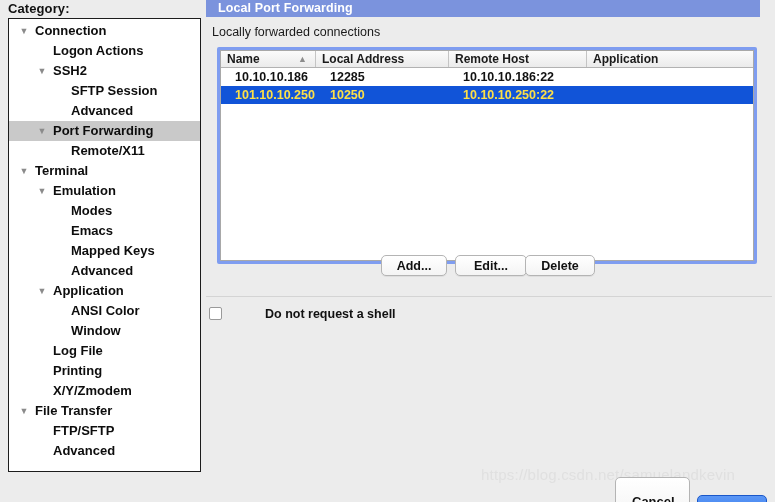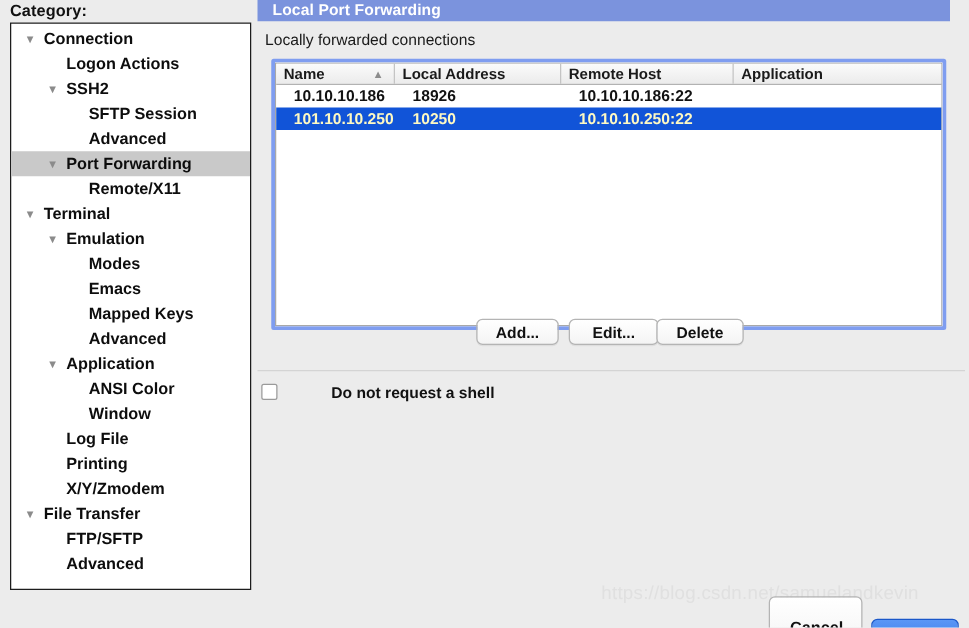--- a/index.html
+++ b/index.html
@@ -155,21 +155,21 @@
     display: flex;
     height: 18px;
     line-height: 18px;
     font-size: 12.5px;
     font-weight: bold;
     color: #111;
     background: #ffffff;
   }
   .list-row.selected {
     background: #1154d8;
-    color: #fef9c3;
+    color: #fde047;
   }
   .cell {
     box-sizing: border-box;
     padding-left: 14px;
     white-space: nowrap;
     overflow: hidden;
   }
 
   
   .btn {
@@ -322,21 +322,21 @@
       <div class="col-head c-remote">
         <span>Remote Host</span>
       </div>
       <div class="col-head c-app">
         <span>Application</span>
       </div>
     </div>
     <div id="list-body">
         <div class="list-row">
           <div class="cell c-name">10.10.10.186</div>
-          <div class="cell c-local">18926</div>
+          <div class="cell c-local">12285</div>
           <div class="cell c-remote">10.10.10.186:22</div>
           <div class="cell c-app"></div>
         </div>
         <div class="list-row selected">
           <div class="cell c-name">101.10.10.250</div>
           <div class="cell c-local">10250</div>
           <div class="cell c-remote">10.10.10.250:22</div>
           <div class="cell c-app"></div>
         </div>
       </div>

